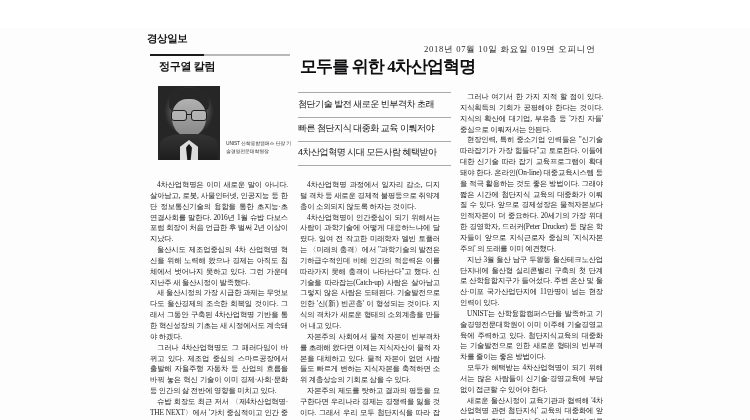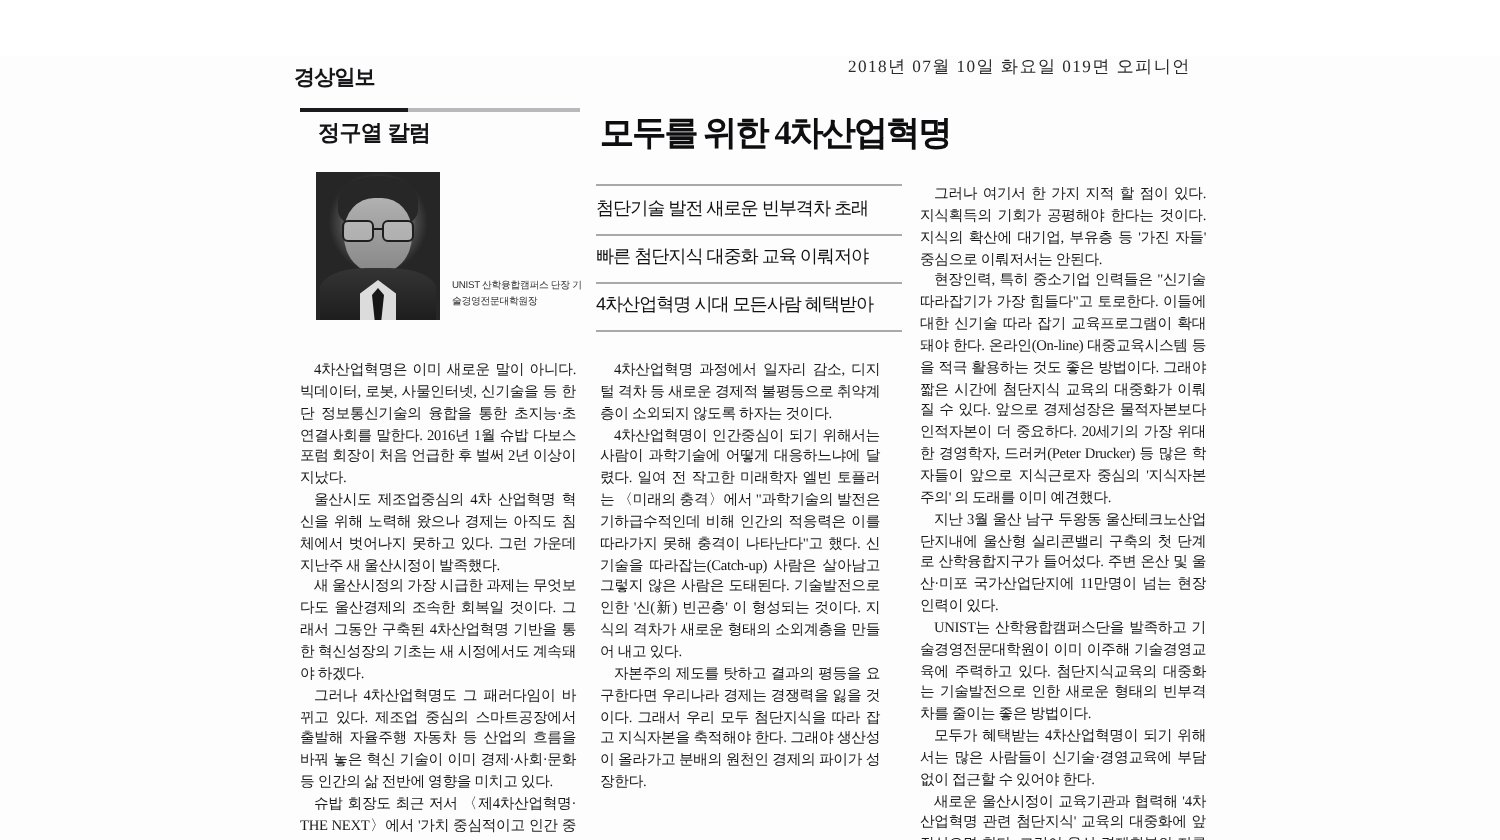--- a/index.html
+++ b/index.html
@@ -25,21 +25,21 @@
     top: 4px;
     font-family: "Liberation Sans", "DejaVu Sans", sans-serif;
     font-weight: bold;
     font-size: 10.5px;
     letter-spacing: -0.4px;
     color: #17171a;
   }
   .dateline {
     position: absolute;
     left: 424px;
-    top: 0;
+    top: 16px;
     font-family: "Liberation Serif", "DejaVu Serif", serif;
     font-size: 8.6px;
     letter-spacing: 0.7px;
     color: #2a2a2c;
     white-space: nowrap;
   }
 
   
   .byline-rule {
     position: absolute;
@@ -239,30 +239,31 @@
     </div>
     <div class="subhead-row">
       <div class="txt">빠른 첨단지식 대중화 교육 이뤄저야</div>
     </div>
     <div class="subhead-row">
       <div class="txt">4차산업혁명 시대 모든사람 혜택받아</div>
     </div>
   </div>
 
   <div class="col col-1">
-    <p>4차산업혁명은 이미 새로운 말이 아니다. 빅데이터, 로봇, 사물인터넷, 신기술을 등 한 단 정보통신기술의 융합을 통한 초지능·초연결사회를 말한다. 2016년 1월 슈밥 다보스포럼 회장이 처음 언급한 후 벌써 2년 이상이 지났다.</p>
+    <p>4차산업혁명은 이미 새로운 말이 아니다. 살아남고, 로봇, 사물인터넷, 인공지능 등 한 단 정보통신기술의 융합을 통한 초지능·초연결사회를 말한다. 2016년 1월 슈밥 다보스포럼 회장이 처음 언급한 후 벌써 2년 이상이 지났다.</p>
     <p>울산시도 제조업중심의 4차 산업혁명 혁신을 위해 노력해 왔으나 경제는 아직도 침체에서 벗어나지 못하고 있다. 그런 가운데 지난주 새 울산시정이 발족했다.</p>
     <p>새 울산시정의 가장 시급한 과제는 무엇보다도 울산경제의 조속한 회복일 것이다. 그래서 그동안 구축된 4차산업혁명 기반을 통한 혁신성장의 기초는 새 시정에서도 계속돼야 하겠다.</p>
     <p>그러나 4차산업혁명도 그 패러다임이 바뀌고 있다. 제조업 중심의 스마트공장에서 출발해 자율주행 자동차 등 산업의 흐름을 바꿔 놓은 혁신 기술이 이미 경제·사회·문화 등 인간의 삶 전반에 영향을 미치고 있다.</p>
     <p>슈밥 회장도 최근 저서 〈제4차산업혁명·THE NEXT〉에서 '가치 중심적이고 인간 중심' 의 4차산업혁명을 강조하고 있다. 우리나라 '4차산업혁명 혁신위원회' 도 사람중심의 4차산업혁명을 기조로 하고 있다.</p>
   </div>
 
   <div class="col col-2">
     <p>4차산업혁명 과정에서 일자리 감소, 디지털 격차 등 새로운 경제적 불평등으로 취약계층이 소외되지 않도록 하자는 것이다.</p>
     <p>4차산업혁명이 인간중심이 되기 위해서는 사람이 과학기술에 어떻게 대응하느냐에 달렸다. 일여 전 작고한 미래학자 엘빈 토플러는 〈미래의 충격〉에서 "과학기술의 발전은 기하급수적인데 비해 인간의 적응력은 이를 따라가지 못해 충격이 나타난다"고 했다. 신기술을 따라잡는(Catch-up) 사람은 살아남고 그렇지 않은 사람은 도태된다. 기술발전으로 인한 '신(新) 빈곤층' 이 형성되는 것이다. 지식의 격차가 새로운 형태의 소외계층을 만들어 내고 있다.</p>
+    <p>자본주의 사회에서 물적 자본이 빈부격차를 초래해 왔다면 이제는 지식자산이 물적 자본을 대체하고 있다. 물적 자본이 없던 사람들도 빠르게 변하는 지식자본을 축적하면 소위 계층상승의 기회로 삼을 수 있다.</p>
     <p>자본주의 제도를 탓하고 결과의 평등을 요구한다면 우리나라 경제는 경쟁력을 잃을 것이다. 그래서 우리 모두 첨단지식을 따라 잡고 지식자본을 축적해야 한다. 그래야 생산성이 올라가고 분배의 원천인 경제의 파이가 성장한다.</p>
   </div>
 
   <div class="col col-3">
     <p>그러나 여기서 한 가지 지적 할 점이 있다. 지식획득의 기회가 공평해야 한다는 것이다. 지식의 확산에 대기업, 부유층 등 '가진 자들' 중심으로 이뤄저서는 안된다.</p>
     <p>현장인력, 특히 중소기업 인력들은 "신기술 따라잡기가 가장 힘들다"고 토로한다. 이들에 대한 신기술 따라 잡기 교육프로그램이 확대돼야 한다. 온라인(On-line) 대중교육시스템 등을 적극 활용하는 것도 좋은 방법이다. 그래야 짧은 시간에 첨단지식 교육의 대중화가 이뤄질 수 있다. 앞으로 경제성장은 물적자본보다 인적자본이 더 중요하다. 20세기의 가장 위대한 경영학자, 드러커(Peter Drucker) 등 많은 학자들이 앞으로 지식근로자 중심의 '지식자본주의' 의 도래를 이미 예견했다.</p>
     <p>지난 3월 울산 남구 두왕동 울산테크노산업단지내에 울산형 실리콘밸리 구축의 첫 단계로 산학융합지구가 들어섰다. 주변 온산 및 울산·미포 국가산업단지에 11만명이 넘는 현장인력이 있다.</p>
     <p>UNIST는 산학융합캠퍼스단을 발족하고 기술경영전문대학원이 이미 이주해 기술경영교육에 주력하고 있다. 첨단지식교육의 대중화는 기술발전으로 인한 새로운 형태의 빈부격차를 줄이는 좋은 방법이다.</p>
     <p>모두가 혜택받는 4차산업혁명이 되기 위해서는 많은 사람들이 신기술·경영교육에 부담없이 접근할 수 있어야 한다.</p>
     <p>새로운 울산시정이 교육기관과 협력해 '4차산업혁명 관련 첨단지식' 교육의 대중화에 앞장섰으면 한다. 그것이 울산 경제회복의 지름길이다.</p>

